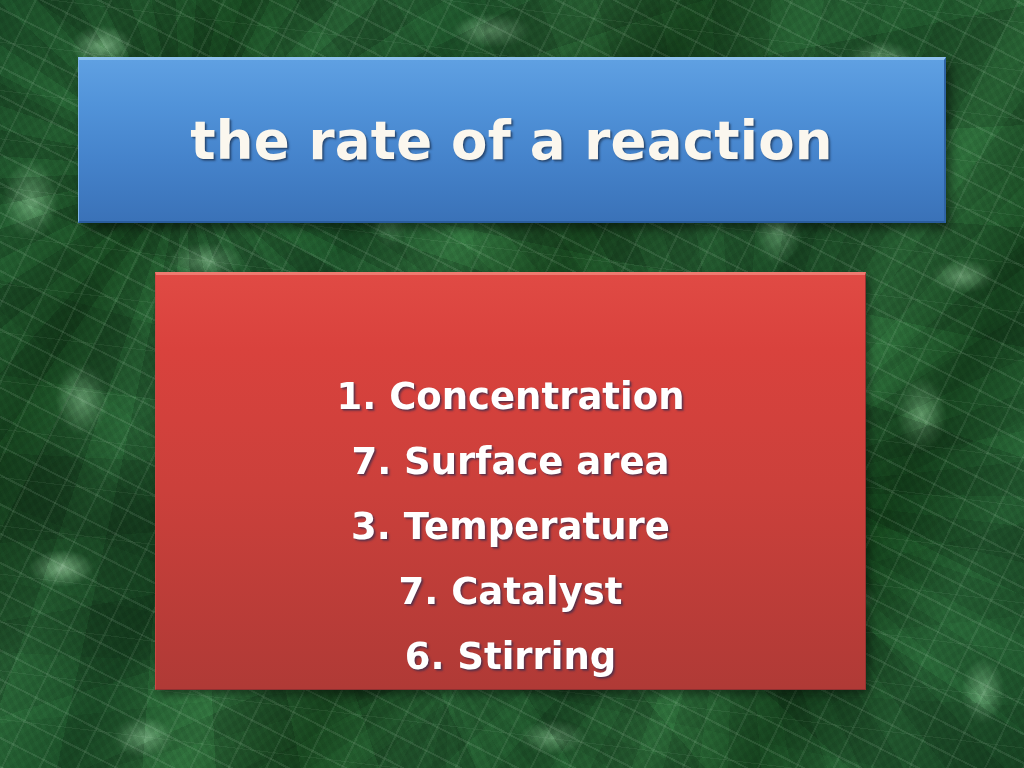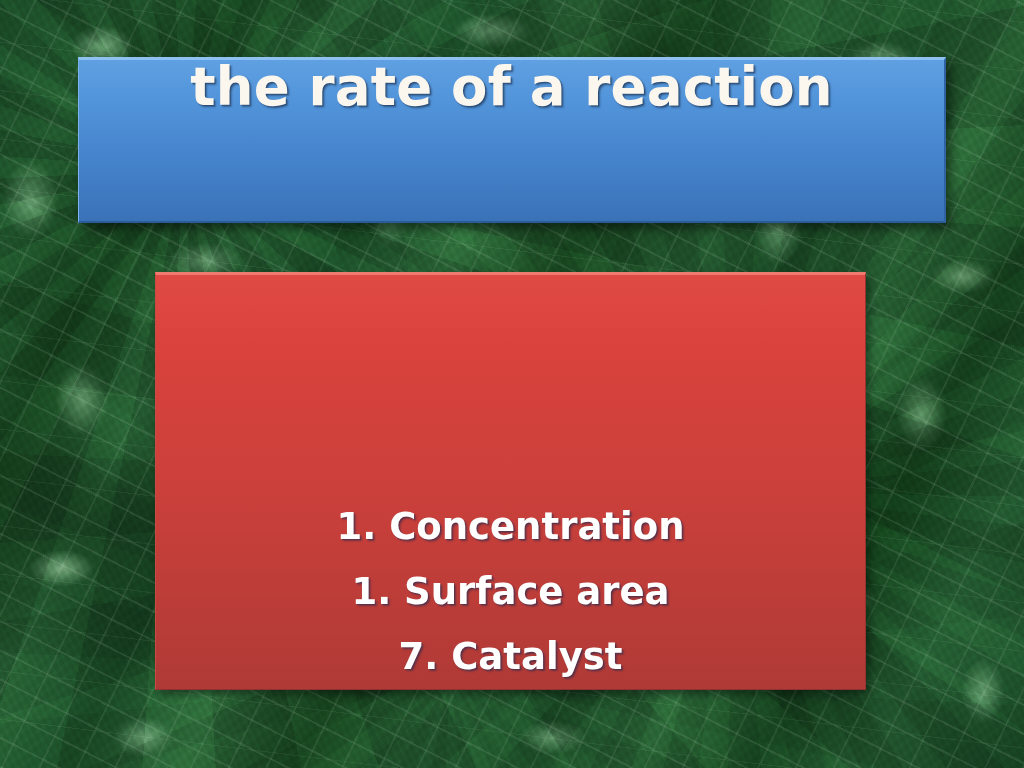--- a/index.html
+++ b/index.html
@@ -95,21 +95,21 @@
 
   
   #title-box {
     position: absolute;
     left: 78px;
     top: 57px;
     width: 868px;
     height: 166px;
     box-sizing: border-box;
     display: flex;
-    align-items: flex-start;
+    align-items: center;
     justify-content: center;
     background: linear-gradient(180deg, #5fa0e2 0%, #5193d9 28%, #4583cb 62%, #3a72b8 100%);
     border-top: 3px solid #8fc2f0;
     border-left: 1px solid #7fb4e8;
     border-right: 2px solid #2f63a4;
     border-bottom: 2px solid #2a5c9c;
     box-shadow: 5px 6px 9px rgba(0,0,0,.45);
   }
 
   #title-text {
@@ -167,17 +167,19 @@
     <div id="bg-speckle"></div>
     <div id="bg-veins"></div>
   </div>
 
   <div id="title-box">
     <div id="title-text">the rate of a reaction</div>
   </div>
 
   <div id="list-box">
     <div class="list-item">1. Concentration</div>
-    <div class="list-item">1. Surface area</div>
+    <div class="list-item">7. Surface area</div>
+    <div class="list-item">3. Temperature</div>
     <div class="list-item">7. Catalyst</div>
+    <div class="list-item">6. Stirring</div>
   </div>
 
 </div>
 
 </body></html>

